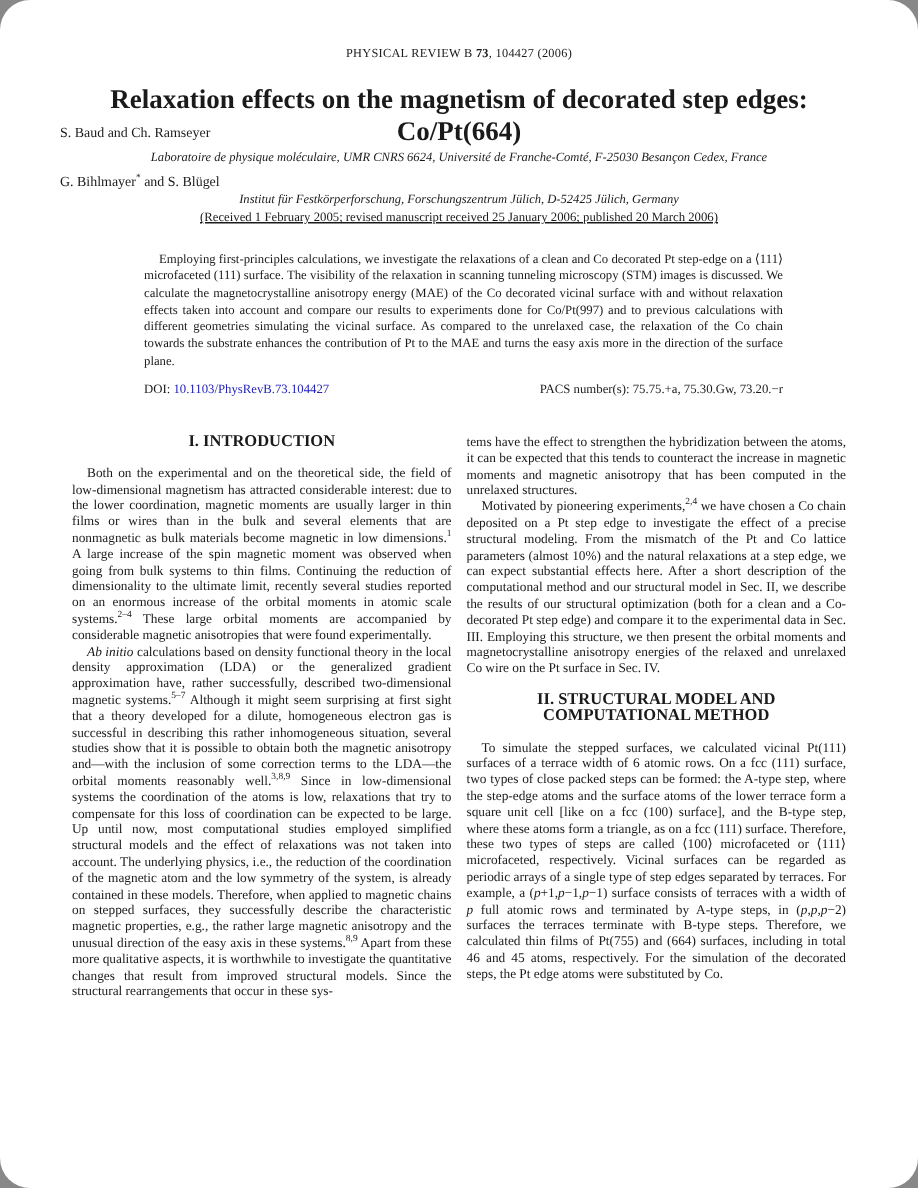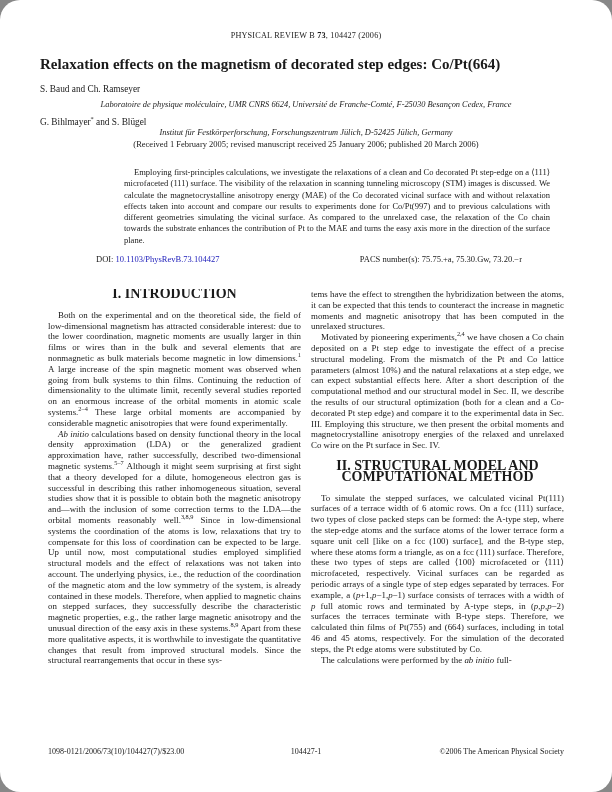--- a/index.html
+++ b/index.html
@@ -3,40 +3,40 @@
 <meta charset="utf-8">
 <style>
   html,body{margin:0;padding:0;background:#888;}
   .sheet{
     position:relative;width:612px;height:792px;margin:0 auto;background:#ffffff;
     font-family:"Liberation Serif","DejaVu Serif",serif;color:#1a1a1a;
     overflow:hidden;
     border-radius:20px;
   }
   .jheader{position:absolute;top:31px;left:0;right:0;text-align:center;font-size:8.2px;letter-spacing:.2px;}
-  .title{position:absolute;top:56px;left:40px;right:40px;font-weight:bold;font-size:15px;}
+  .title{position:absolute;top:56px;left:40px;right:40px;text-align:center;font-weight:bold;font-size:18px;}
   .authors{position:absolute;left:40px;right:40px;font-size:9.3px;}
   .affil{position:absolute;left:30px;right:30px;text-align:center;font-style:italic;font-size:8.4px;}
   .received{position:absolute;left:40px;right:40px;text-align:center;font-size:8.5px;}
   .abstract{
     position:absolute;top:167px;left:96px;width:426px;
-    font-size:8.5px;line-height:11.3px;text-align:justify;margin-left:28px;
+    font-size:8.5px;line-height:11.3px;text-align:justify;
   }
   .abstract .para{text-indent:10px;}
   .doiline{
     position:absolute;top:254px;left:96px;width:426px;
     display:flex;justify-content:space-between;font-size:8.5px;align-items:flex-end;
   }
   .link{color:#2222bb;text-decoration:none;}
   .columns{
     position:absolute;top:289px;left:48px;width:516px;height:458px;
     display:flex;gap:10px;overflow:hidden;
   }
   .col{width:253px;font-size:8.9px;line-height:10.8px;text-align:justify;}
-  .sechead{text-align:center;font-weight:bold;font-size:14px;margin:0 0 10px 0;}
+  .sechead{text-align:center;font-weight:bold;font-size:11px;margin:0 0 10px 0;}
   .sechead.mid{margin:10px 6px 10px 6px;}
   .col p{margin:0;text-indent:10px;}
   .col p.noindent{text-indent:0;}
   sup{font-size:6.3px;line-height:0;}
   .footer{
     position:absolute;top:747px;left:48px;right:48px;
     display:flex;font-size:8px;
   }
   .footer .fl{flex:1;text-align:left;}
   .footer .fc{flex:1;text-align:center;}
@@ -50,21 +50,21 @@
   <div class="jheader"><span>PHYSICAL REVIEW B </span><span style="font-weight: bold;">73</span><span>, 104427 (2006)</span></div>
 
   <div class="title">Relaxation effects on the magnetism of decorated step edges: Co/Pt(664)</div>
 
   <div class="authors" style="top:84px;">S. Baud and Ch. Ramseyer</div>
   <div class="affil" style="top:84px;margin-top:16px;">Laboratoire de physique moléculaire, UMR CNRS 6624, Université de Franche-Comté, F-25030 Besançon Cedex, France</div>
 
   <div class="authors" style="top:117px;"><span>G. Bihlmayer</span><sup>*</sup><span> and S. Blügel</span></div>
   <div class="affil" style="top:128px;">Institut für Festkörperforschung, Forschungszentrum Jülich, D-52425 Jülich, Germany</div>
 
-  <div class="received" style="top:139px;">(Received 1 February 2005; revised manuscript received 25 January 2006; published 20 March 2006)</div>
+  <div class="received" style="top:139px;text-decoration:underline;">(Received 1 February 2005; revised manuscript received 25 January 2006; published 20 March 2006)</div>
 
   <div class="abstract">
     <div class="para">Employing first-principles calculations, we investigate the relaxations of a clean and Co decorated Pt step-edge on a ⟨111⟩ microfaceted (111) surface. The visibility of the relaxation in scanning tunneling microscopy (STM) images is discussed. We calculate the magnetocrystalline anisotropy energy (MAE) of the Co decorated vicinal surface with and without relaxation effects taken into account and compare our results to experiments done for Co/Pt(997) and to previous calculations with different geometries simulating the vicinal surface. As compared to the unrelaxed case, the relaxation of the Co chain towards the substrate enhances the contribution of Pt to the MAE and turns the easy axis more in the direction of the surface plane.</div>
   </div>
 
   <div class="doiline">
     <span><span>DOI: </span><a class="link" href="#">10.1103/PhysRevB.73.104427</a></span>
     <span><span>PACS number(s): </span><span>75.75.+a, 75.30.Gw, 73.20.−r</span></span>
   </div>
 
@@ -72,23 +72,17 @@
     <div class="col">
       <div class="sechead">I. INTRODUCTION</div>
       <p><span>Both on the experimental and on the theoretical side, the field of low-dimensional magnetism has attracted considerable interest: due to the lower coordination, magnetic moments are usually larger in thin films or wires than in the bulk and several elements that are nonmagnetic as bulk materials become magnetic in low dimensions.</span><sup>1</sup><span> A large increase of the spin magnetic moment was observed when going from bulk systems to thin films. Continuing the reduction of dimensionality to the ultimate limit, recently several studies reported on an enormous increase of the orbital moments in atomic scale systems.</span><sup>2–4</sup><span> These large orbital moments are accompanied by considerable magnetic anisotropies that were found experimentally.</span></p>
       <p><span style="font-style: italic;">Ab initio</span><span> calculations based on density functional theory in the local density approximation (LDA) or the generalized gradient approximation have, rather successfully, described two-dimensional magnetic systems.</span><sup>5–7</sup><span> Although it might seem surprising at first sight that a theory developed for a dilute, homogeneous electron gas is successful in describing this rather inhomogeneous situation, several studies show that it is possible to obtain both the magnetic anisotropy and—with the inclusion of some correction terms to the LDA—the orbital moments reasonably well.</span><sup>3,8,9</sup><span> Since in low-dimensional systems the coordination of the atoms is low, relaxations that try to compensate for this loss of coordination can be expected to be large. Up until now, most computational studies employed simplified structural models and the effect of relaxations was not taken into account. The underlying physics, i.e., the reduction of the coordination of the magnetic atom and the low symmetry of the system, is already contained in these models. Therefore, when applied to magnetic chains on stepped surfaces, they successfully describe the characteristic magnetic properties, e.g., the rather large magnetic anisotropy and the unusual direction of the easy axis in these systems.</span><sup>8,9</sup><span> Apart from these more qualitative aspects, it is worthwhile to investigate the quantitative changes that result from improved structural models. Since the structural rearrangements that occur in these sys-</span></p>
     </div>
     <div class="col">
       <p class="noindent">tems have the effect to strengthen the hybridization between the atoms, it can be expected that this tends to counteract the increase in magnetic moments and magnetic anisotropy that has been computed in the unrelaxed structures.</p>
       <p><span>Motivated by pioneering experiments,</span><sup>2,4</sup><span> we have chosen a Co chain deposited on a Pt step edge to investigate the effect of a precise structural modeling. From the mismatch of the Pt and Co lattice parameters (almost 10%) and the natural relaxations at a step edge, we can expect substantial effects here. After a short description of the computational method and our structural model in Sec. II, we describe the results of our structural optimization (both for a clean and a Co-decorated Pt step edge) and compare it to the experimental data in Sec. III. Employing this structure, we then present the orbital moments and magnetocrystalline anisotropy energies of the relaxed and unrelaxed Co wire on the Pt surface in Sec. IV.</span></p>
       <div class="sechead mid">II. STRUCTURAL MODEL AND COMPUTATIONAL METHOD</div>
       <p><span>To simulate the stepped surfaces, we calculated vicinal Pt(111) surfaces of a terrace width of 6 atomic rows. On a fcc (111) surface, two types of close packed steps can be formed: the A-type step, where the step-edge atoms and the surface atoms of the lower terrace form a square unit cell [like on a fcc (100) surface], and the B-type step, where these atoms form a triangle, as on a fcc (111) surface. Therefore, these two types of steps are called ⟨100⟩ microfaceted or ⟨111⟩ microfaceted, respectively. Vicinal surfaces can be regarded as periodic arrays of a single type of step edges separated by terraces. For example, a (</span><span style="font-style: italic;">p</span><span>+1,</span><span style="font-style: italic;">p</span><span>−1,</span><span style="font-style: italic;">p</span><span>−1) surface consists of terraces with a width of </span><span style="font-style: italic;">p</span><span> full atomic rows and terminated by A-type steps, in (</span><span style="font-style: italic;">p</span><span>,</span><span style="font-style: italic;">p</span><span>,</span><span style="font-style: italic;">p</span><span>−2) surfaces the terraces terminate with B-type steps. Therefore, we calculated thin films of Pt(755) and (664) surfaces, including in total 46 and 45 atoms, respectively. For the simulation of the decorated steps, the Pt edge atoms were substituted by Co.</span></p>
-      <p><span>The calculations were performed by the </span><span style="font-style: italic;">ab initio</span><span> full-</span></p>
     </div>
   </div>
 
-  <div class="footer">
-    <span class="fl">1098-0121/2006/73(10)/104427(7)/$23.00</span>
-    <span class="fc">104427-1</span>
-    <span class="fr">©2006 The American Physical Society</span>
-  </div>
 
 </div>
 
 </body></html>

